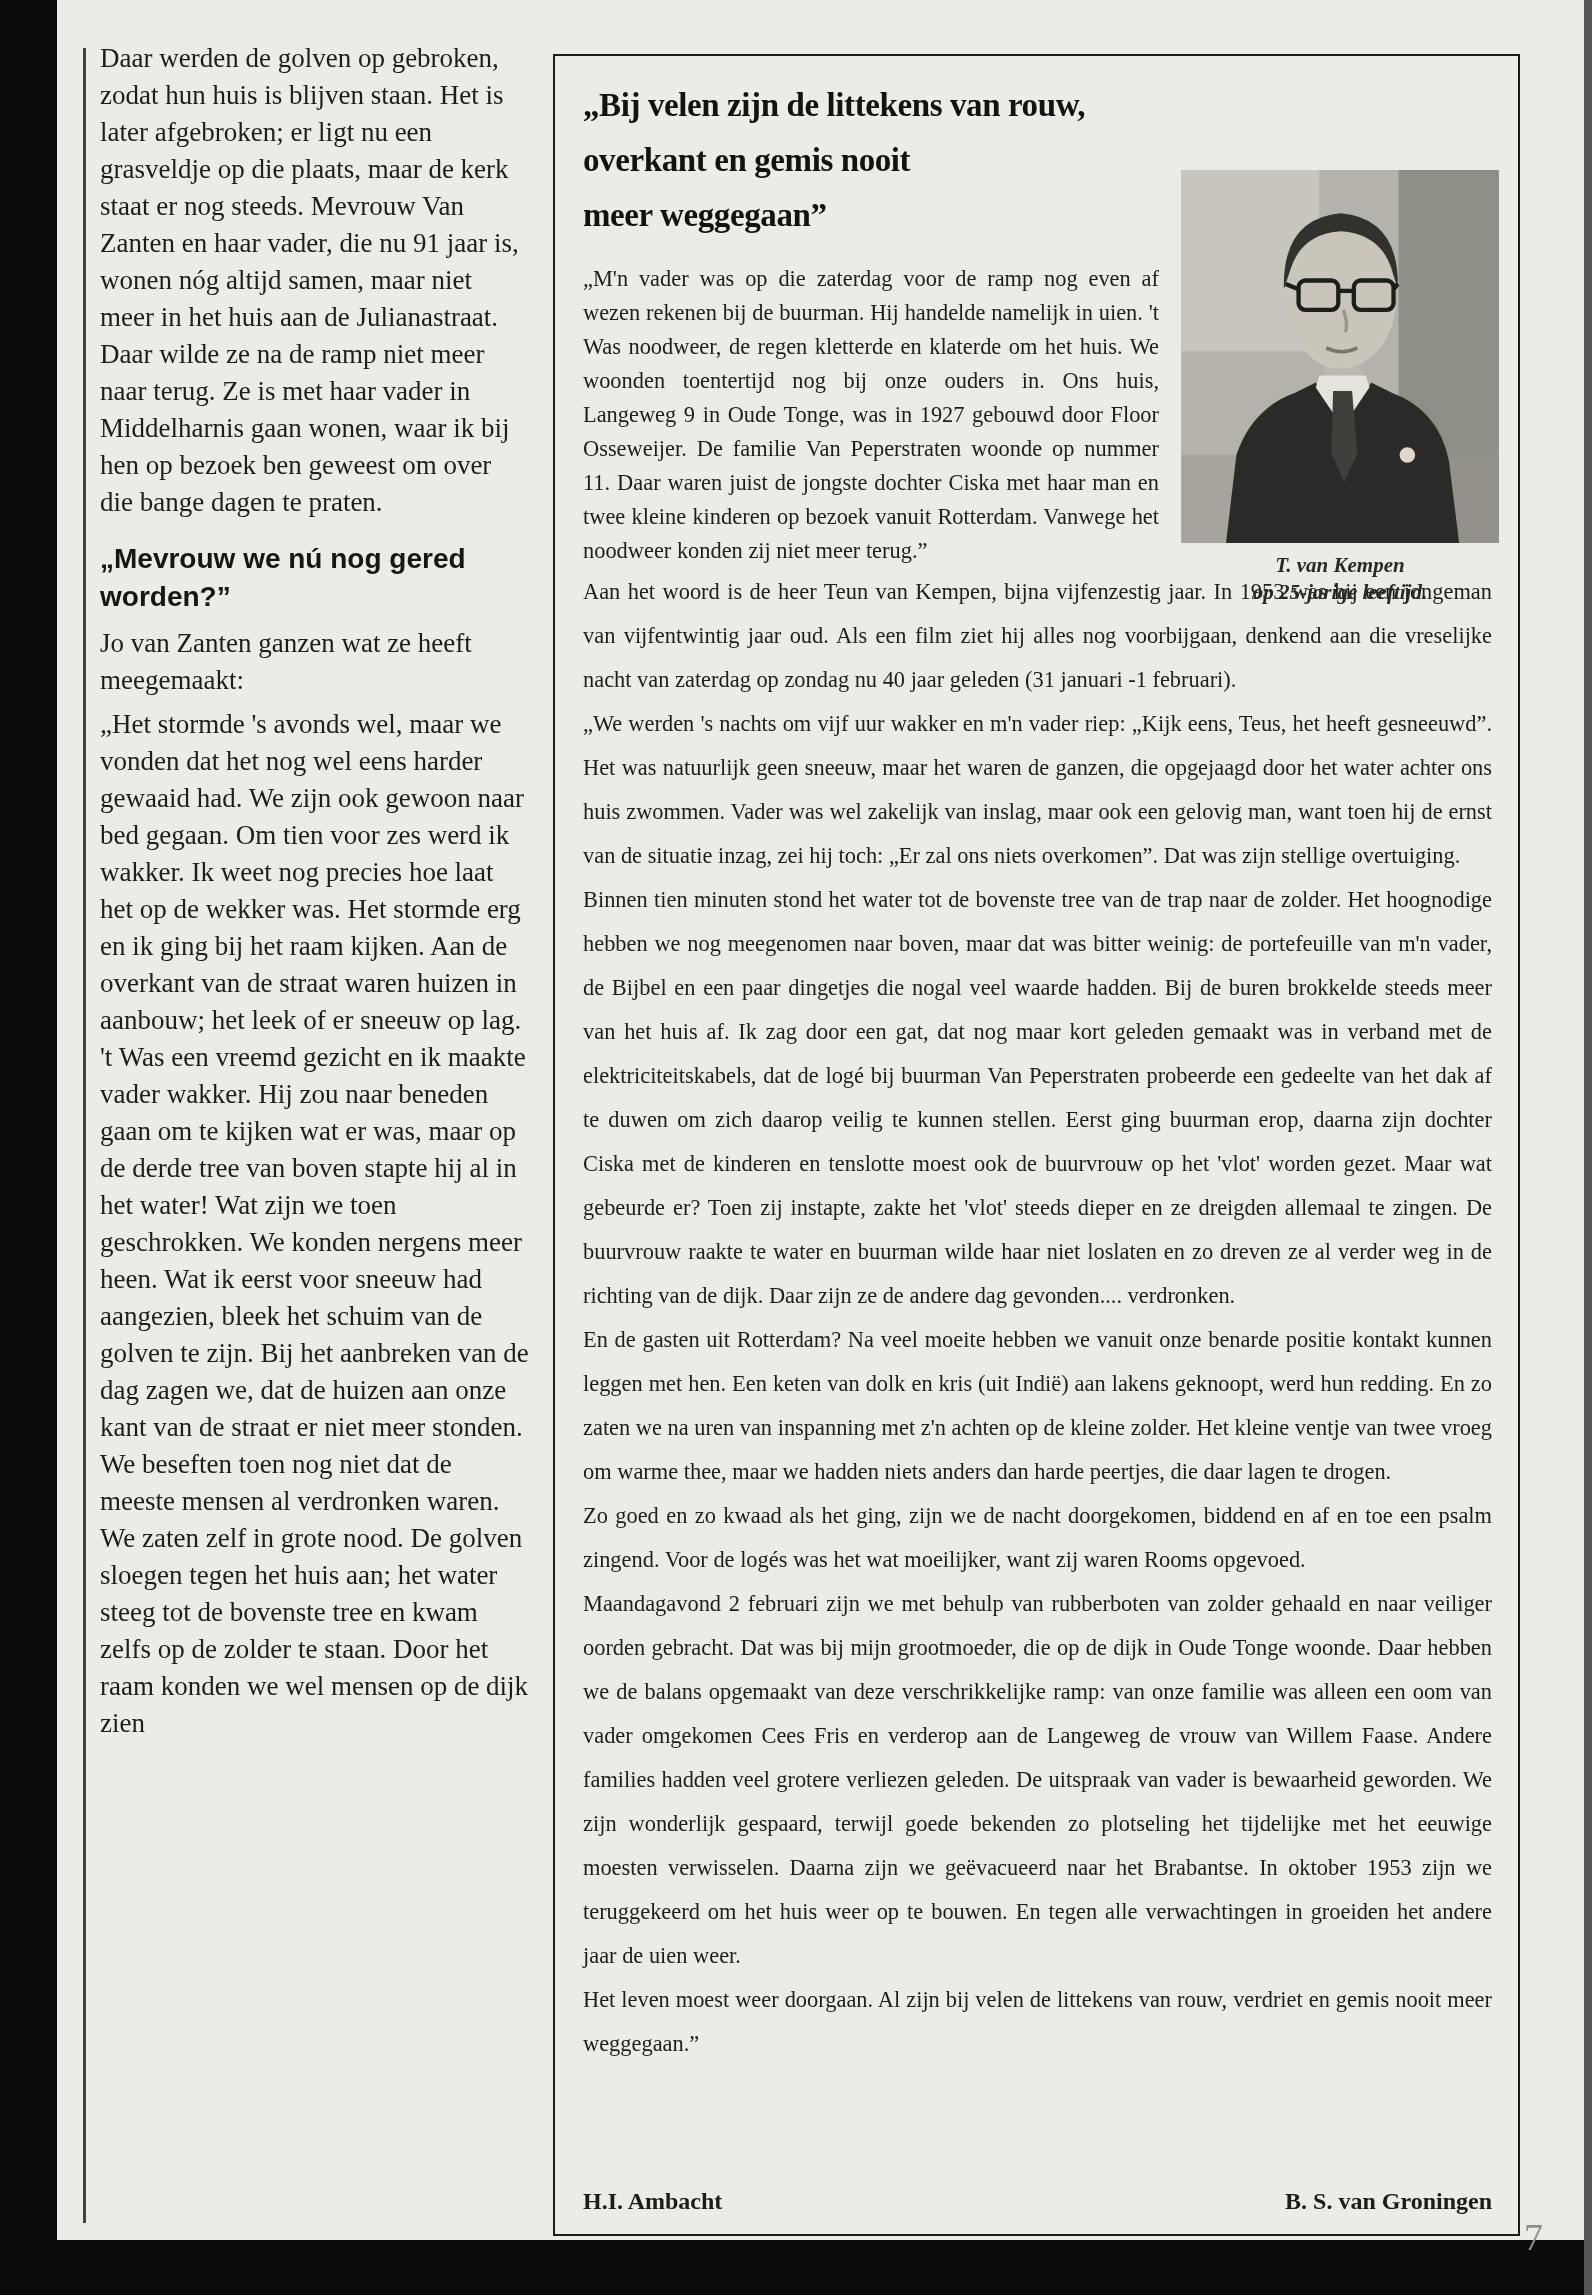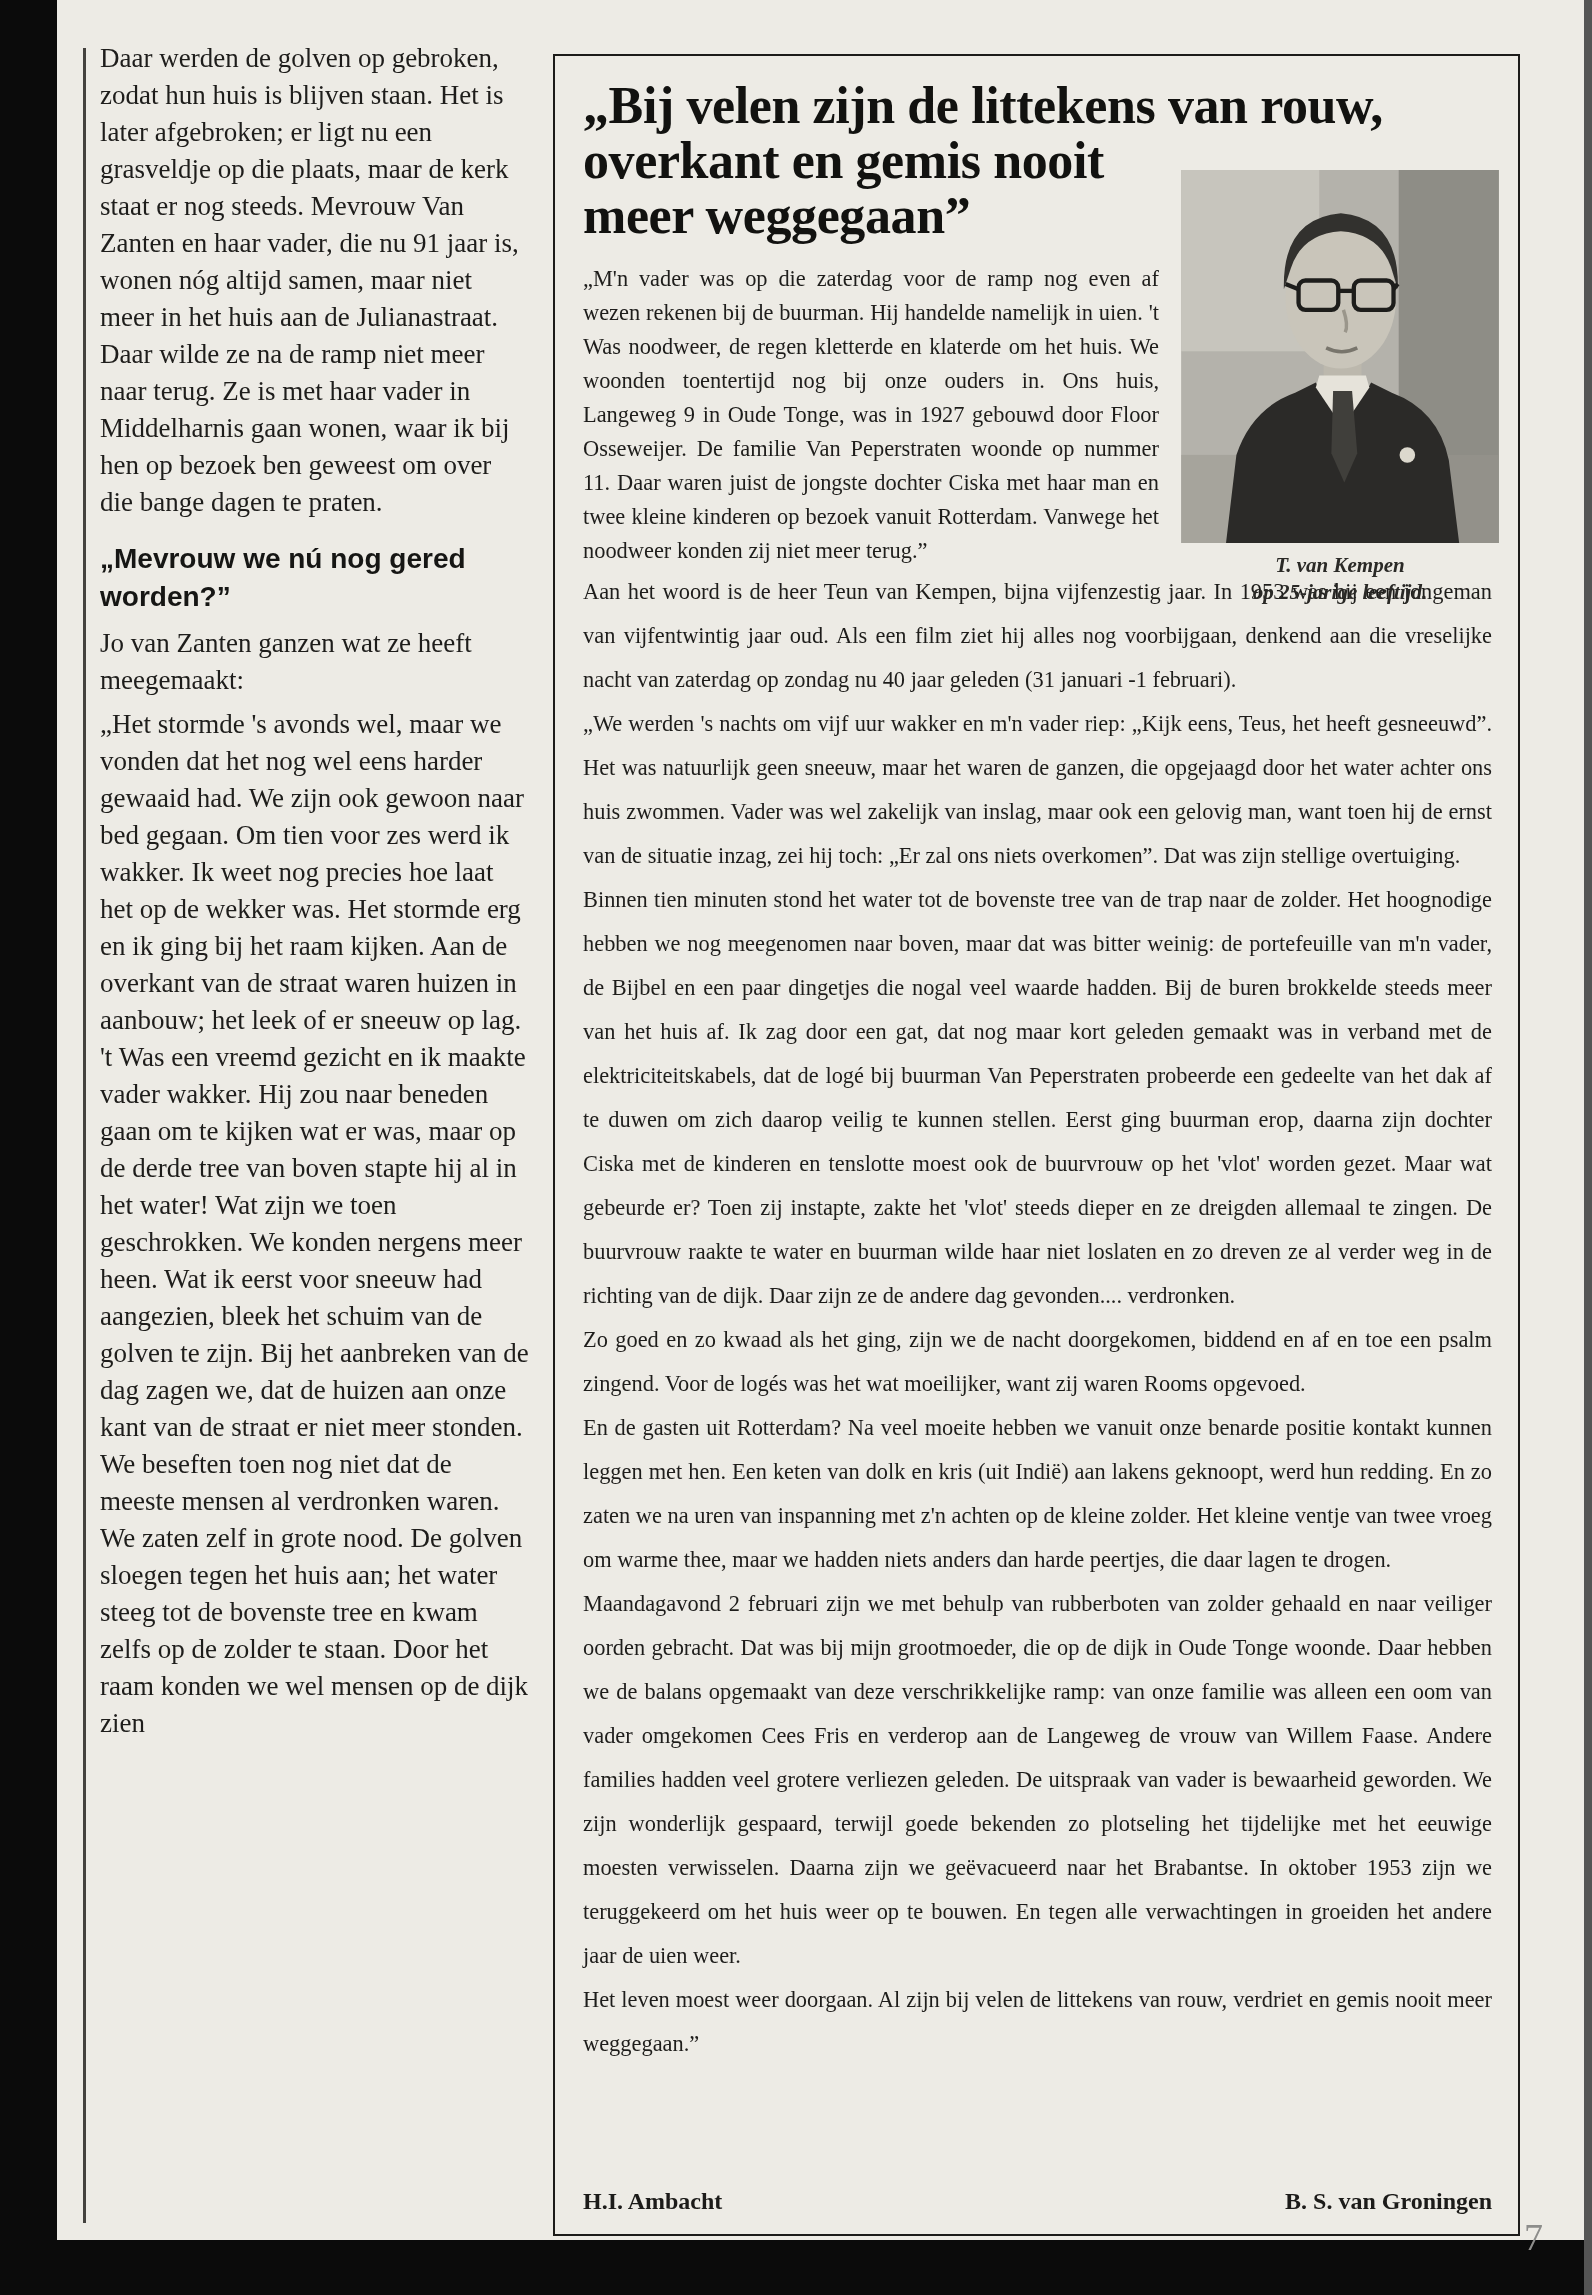--- a/index.html
+++ b/index.html
@@ -29,21 +29,21 @@
   }
 
   
   .article-box {
     position:absolute; left:553px; top:54px; width:967px; height:2182px;
     border:2.6px solid #1c1b19; box-sizing:border-box;
     padding:22.4px 26px 0 28px;
     background:#edebe5;
   }
   .headline {
-    font-weight:700; font-size:52px; line-height:55px; color:#121210;
+    font-weight:700; font-size:33px; line-height:55px; color:#121210;
     letter-spacing:-0.4px; margin:0;
   }
   .photo-wrap { position:absolute; top:114px; right:19px; width:318px; }
   .photo { display:block; width:318px; height:373px; }
   .photo-caption {
     margin-top:8.6px; font-style:italic; font-size:21px; line-height:27px;
     text-align:center; color:#2a2926;font-weight:bold;
   }
   .intro {
     width:576px; margin:19px 0 0 0;
@@ -116,22 +116,22 @@
         <div>op 25-jarige leeftijd.</div>
       </div>
     </div>
 
     <p class="intro">„M'n vader was op die zaterdag voor de ramp nog even af wezen rekenen bij de buurman. Hij handelde namelijk in uien. 't Was noodweer, de regen kletterde en klaterde om het huis. We woonden toentertijd nog bij onze ouders in. Ons huis, Langeweg 9 in Oude Tonge, was in 1927 gebouwd door Floor Osseweijer. De familie Van Peperstraten woonde op nummer 11. Daar waren juist de jongste dochter Ciska met haar man en twee kleine kinderen op bezoek vanuit Rotterdam. Vanwege het noodweer konden zij niet meer terug.”</p>
 
     <div class="body-text">
       <p>Aan het woord is de heer Teun van Kempen, bijna vijfenzestig jaar. In 1953 was hij een jongeman van vijfentwintig jaar oud. Als een film ziet hij alles nog voorbijgaan, denkend aan die vreselijke nacht van zaterdag op zondag nu 40 jaar geleden (31 januari -1 februari).</p>
       <p>„We werden 's nachts om vijf uur wakker en m'n vader riep: „Kijk eens, Teus, het heeft gesneeuwd”. Het was natuurlijk geen sneeuw, maar het waren de ganzen, die opgejaagd door het water achter ons huis zwommen. Vader was wel zakelijk van inslag, maar ook een gelovig man, want toen hij de ernst van de situatie inzag, zei hij toch: „Er zal ons niets overkomen”. Dat was zijn stellige overtuiging.</p>
       <p>Binnen tien minuten stond het water tot de bovenste tree van de trap naar de zolder. Het hoognodige hebben we nog meegenomen naar boven, maar dat was bitter weinig: de portefeuille van m'n vader, de Bijbel en een paar dingetjes die nogal veel waarde hadden. Bij de buren brokkelde steeds meer van het huis af. Ik zag door een gat, dat nog maar kort geleden gemaakt was in verband met de elektriciteitskabels, dat de logé bij buurman Van Peperstraten probeerde een gedeelte van het dak af te duwen om zich daarop veilig te kunnen stellen. Eerst ging buurman erop, daarna zijn dochter Ciska met de kinderen en tenslotte moest ook de buurvrouw op het 'vlot' worden gezet. Maar wat gebeurde er? Toen zij instapte, zakte het 'vlot' steeds dieper en ze dreigden allemaal te zingen. De buurvrouw raakte te water en buurman wilde haar niet loslaten en zo dreven ze al verder weg in de richting van de dijk. Daar zijn ze de andere dag gevonden.... verdronken.</p>
+      <p>En de gasten uit Rotterdam? Na veel moeite hebben we vanuit onze benarde positie kontakt kunnen leggen met hen. Een keten van dolk en kris (uit Indië) aan lakens geknoopt, werd hun redding. En zo zaten we na uren van inspanning met z'n achten op de kleine zolder. Het kleine ventje van twee vroeg om warme thee, maar we hadden niets anders dan harde peertjes, die daar lagen te drogen.</p>
       <p>Zo goed en zo kwaad als het ging, zijn we de nacht doorgekomen, biddend en af en toe een psalm zingend. Voor de logés was het wat moeilijker, want zij waren Rooms opgevoed.</p>
-      <p>En de gasten uit Rotterdam? Na veel moeite hebben we vanuit onze benarde positie kontakt kunnen leggen met hen. Een keten van dolk en kris (uit Indië) aan lakens geknoopt, werd hun redding. En zo zaten we na uren van inspanning met z'n achten op de kleine zolder. Het kleine ventje van twee vroeg om warme thee, maar we hadden niets anders dan harde peertjes, die daar lagen te drogen.</p>
       <p>Maandagavond 2 februari zijn we met behulp van rubberboten van zolder gehaald en naar veiliger oorden gebracht. Dat was bij mijn grootmoeder, die op de dijk in Oude Tonge woonde. Daar hebben we de balans opgemaakt van deze verschrikkelijke ramp: van onze familie was alleen een oom van vader omgekomen Cees Fris en verderop aan de Langeweg de vrouw van Willem Faase. Andere families hadden veel grotere verliezen geleden. De uitspraak van vader is bewaarheid geworden. We zijn wonderlijk gespaard, terwijl goede bekenden zo plotseling het tijdelijke met het eeuwige moesten verwisselen. Daarna zijn we geëvacueerd naar het Brabantse. In oktober 1953 zijn we teruggekeerd om het huis weer op te bouwen. En tegen alle verwachtingen in groeiden het andere jaar de uien weer.</p>
       <p>Het leven moest weer doorgaan. Al zijn bij velen de littekens van rouw, verdriet en gemis nooit meer weggegaan.”</p>
     </div>
 
     <div class="article-footer">
       <span>H.I. Ambacht</span>
       <span>B. S. van Groningen</span>
     </div>
   </div>
 

